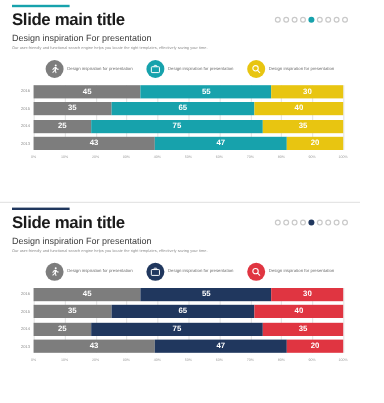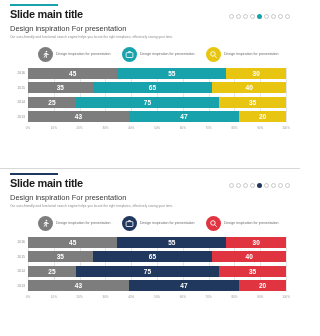--- a/index.html
+++ b/index.html
@@ -35,21 +35,21 @@
   }
   .accent-teal { background: #17a2ac; }
   .accent-navy { background: #20375e; }
 
   .head-row {
     display: flex;
     align-items: flex-start;
     justify-content: space-between;
   }
   .title {
-    font-size: 11px;
+    font-size: 14px;
     font-weight: bold;
     color: #1b1b1b;
     letter-spacing: -0.3px;
     line-height: 1.05;
     margin: 0;
     white-space: nowrap;
   }
   .dots {
     display: flex;
     gap: 2px;

